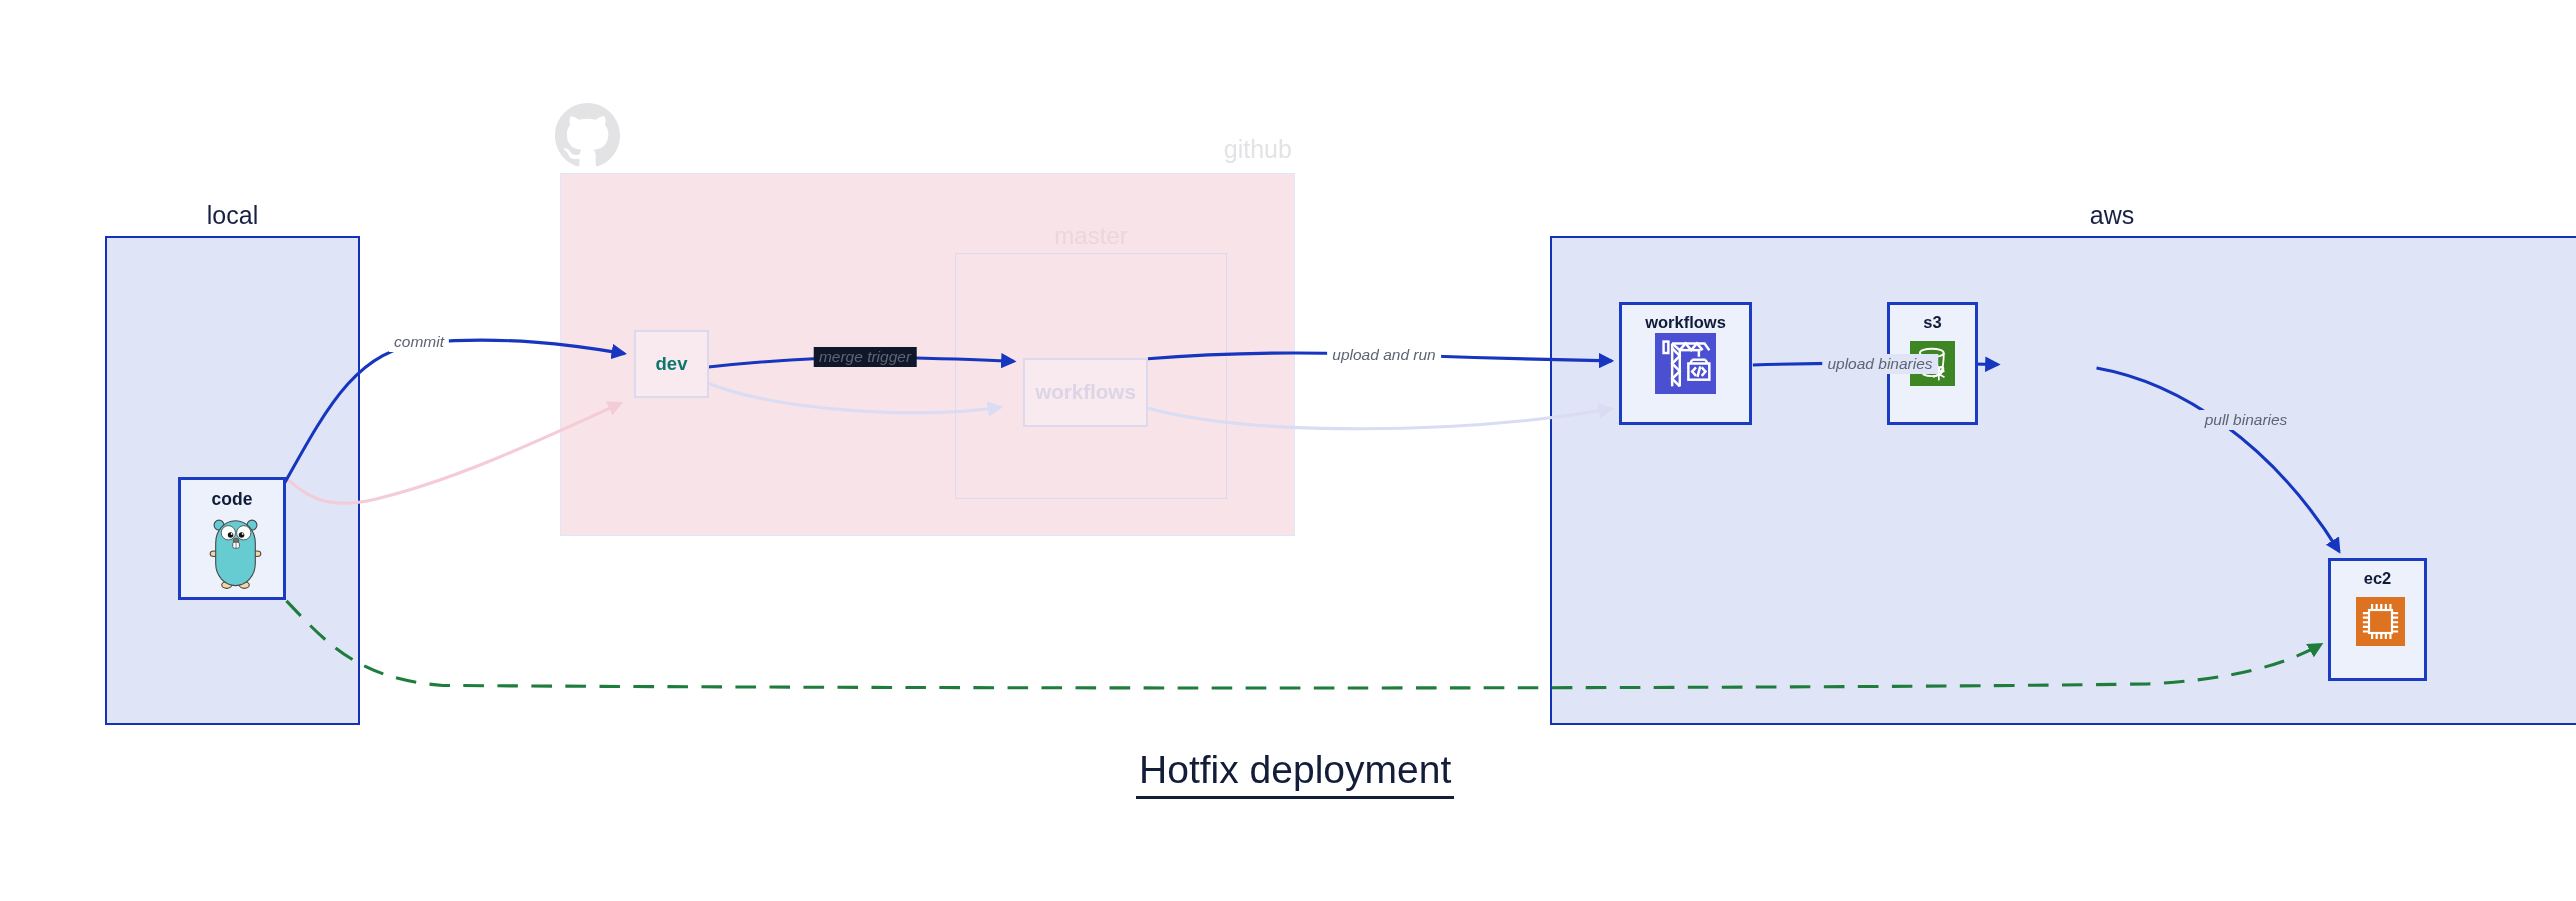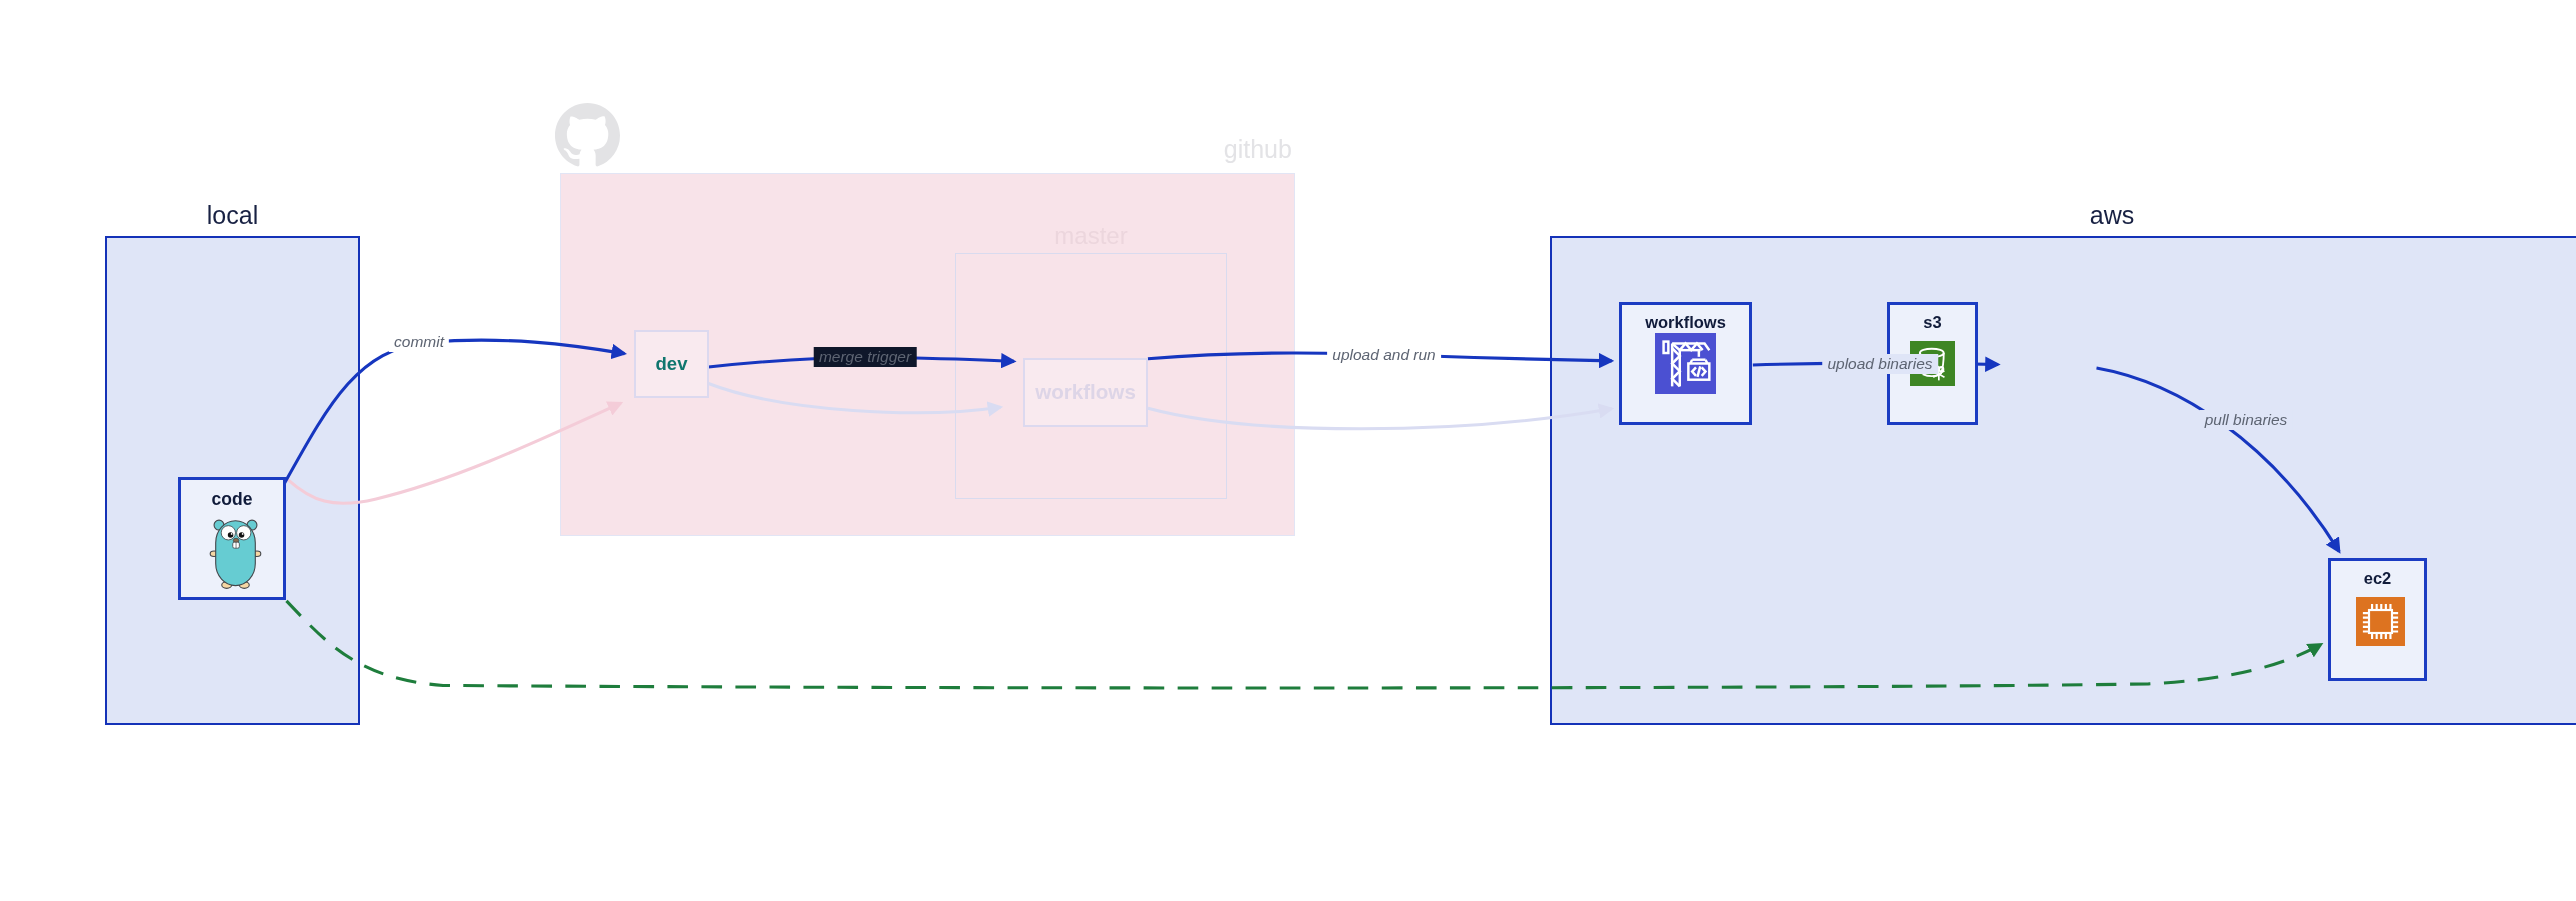--- a/index.html
+++ b/index.html
@@ -201,15 +201,16 @@
       </g>
     </svg>
   </div>
 
   <div class="edge-label lbl-white" style="left:419px;top:342px;">commit</div>
   <div class="edge-label lbl-pink" style="left:865px;top:357px;">merge trigger</div>
   <div class="edge-label lbl-white" style="left:1384px;top:355px;">upload and run</div>
   <div class="edge-label lbl-lav" style="left:1880px;top:364px;">upload binaries</div>
   <div class="edge-label lbl-lav" style="left:2246px;top:420px;">pull binaries</div>
 
+  <div class="diagram-title">Hotfix deployment</div>
 
 </div>
 
 
 </body></html>

